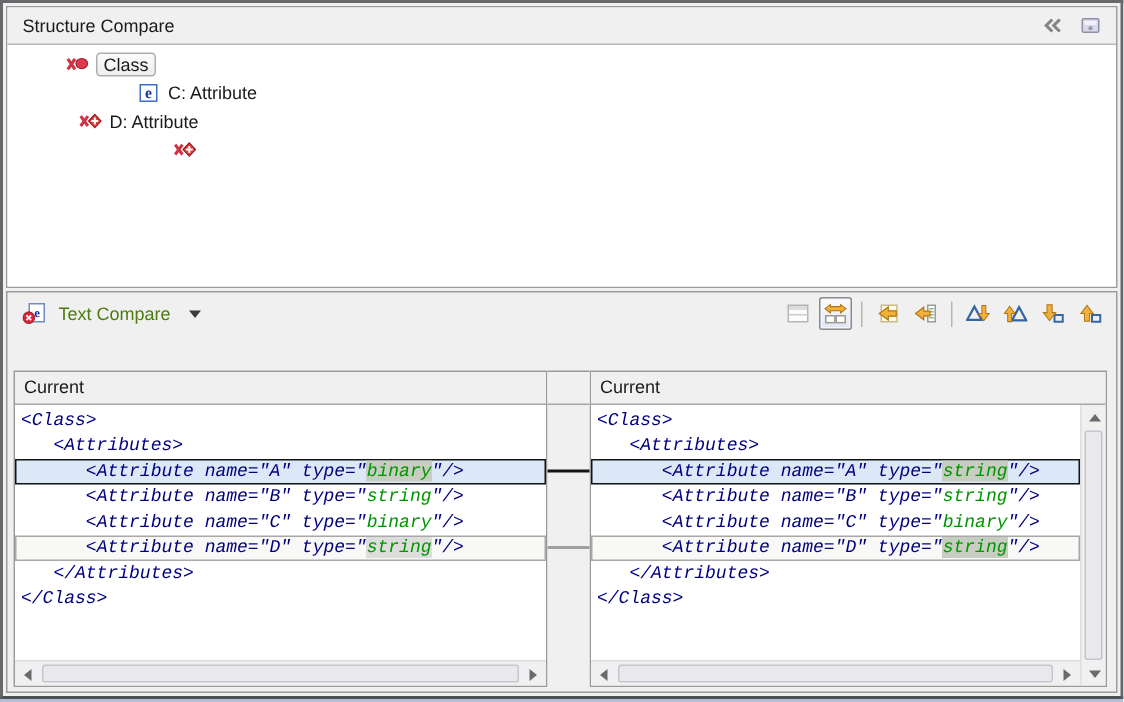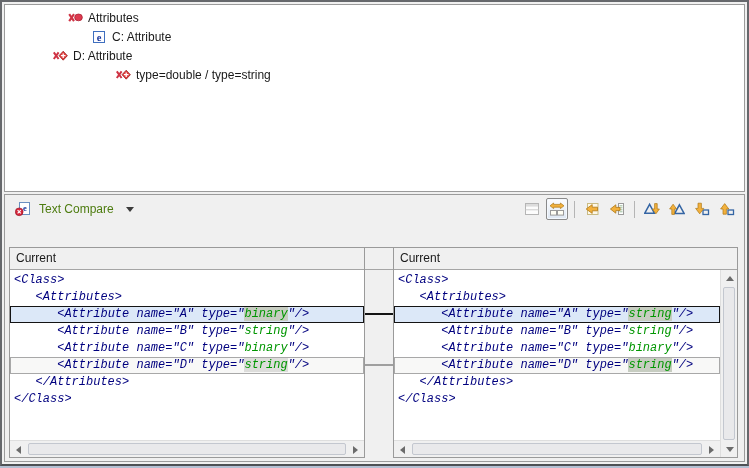--- a/index.html
+++ b/index.html
@@ -68,29 +68,50 @@
   .tri.up{border-bottom:5px solid #6b6b6b;border-top-width:0;}
   .tri.down{border-top:5px solid #6b6b6b;border-bottom-width:0;}
 </style>
 </head>
 <body>
 
 <div class="app">
   <div class="win">
 
     <section class="sc-panel">
+      <div class="sc-header">
+        <span class="sc-title">Structure Compare</span>
+        <span class="sc-actions" id="sc-actions">
+            <span class="sc-actionbtn">
+              <span class="icon16">
+                <svg viewBox="0 0 16 16">
+                  <path d="M8.5 4 L4.5 8 L8.5 12 M13.5 4 L9.5 8 L13.5 12" stroke="#858585" stroke-width="2.1" fill="none"></path>
+                </svg>
+              </span>
+            </span>
+            <span class="sc-actionbtn">
+              <span class="icon16">
+                <svg viewBox="0 0 16 16">
+                  <rect x="2.5" y="3.5" width="11" height="9" rx="1" fill="#d8d8e8" stroke="#8f8fa8"></rect>
+                  <rect x="4" y="5" width="8" height="2.6" fill="#f2f2fa"></rect>
+                  <circle cx="8" cy="9.8" r="1.4" fill="#9898b4"></circle>
+                </svg>
+              </span>
+            </span>
+          </span>
+      </div>
       <div class="sc-tree" id="sc-tree">
-          <div class="tree-row" style="padding-left: 62px;">
+          <div class="tree-row" style="padding-left: 38px;">
             <span class="icon16">
               <svg viewBox="0 0 16 16">
                 <path d="M2.2 4.2 L7 11.2 M7 4.2 L2.2 11.2" stroke="#cf3344" stroke-width="2.1" fill="none"></path>
                 <ellipse cx="11.5" cy="7.4" rx="3.9" ry="3.4" fill="#dd3a50" stroke="#a51a2c" stroke-width="0.7"></ellipse>
               </svg>
             </span>
-            <span class="tree-label">Attributes</span>
+            <span class="tree-label selected">Class</span>
           </div>
           <div class="tree-row" style="padding-left: 86px;">
             <span class="icon16">
               <svg viewBox="0 0 16 16">
                 <rect x="2.5" y="2.5" width="11" height="11" fill="#fdfdff" stroke="#3f6fbf"></rect>
                 <text x="8" y="11.6" font-size="10.5" font-family="serif" font-weight="bold" fill="#16339b" text-anchor="middle">e</text>
               </svg>
             </span>
             <span class="tree-label">C: Attribute</span>
           </div>
@@ -105,21 +126,20 @@
             <span class="tree-label">D: Attribute</span>
           </div>
           <div class="tree-row" style="padding-left: 110px;">
             <span class="icon16">
               <svg viewBox="0 0 16 16">
                 <path d="M1.8 4.4 L6.6 11 M6.6 4.4 L1.8 11" stroke="#cf3344" stroke-width="2" fill="none"></path>
                 <path d="M11.2 3.2 L15.4 7.7 L11.2 12.2 L7 7.7 Z" fill="#e23a3a" stroke="#8c1616" stroke-width="0.7"></path>
                 <path d="M11.2 5.4 V10 M8.9 7.7 H13.5" stroke="#fff" stroke-width="1.3" fill="none"></path>
               </svg>
             </span>
-            <span class="tree-label">type=double / type=string</span>
           </div>
         </div>
     </section>
 
     <section class="tc-panel">
       <div class="tc-header">
         <span class="icon16" id="tc-icon">
             <svg viewBox="0 0 16 16">
               <rect x="4.5" y="1.5" width="10" height="12" fill="#fff" stroke="#6a8fc0"></rect>
               <text x="9.8" y="10" font-size="8.5" font-family="serif" font-weight="bold" fill="#16339b" text-anchor="middle">e</text>

